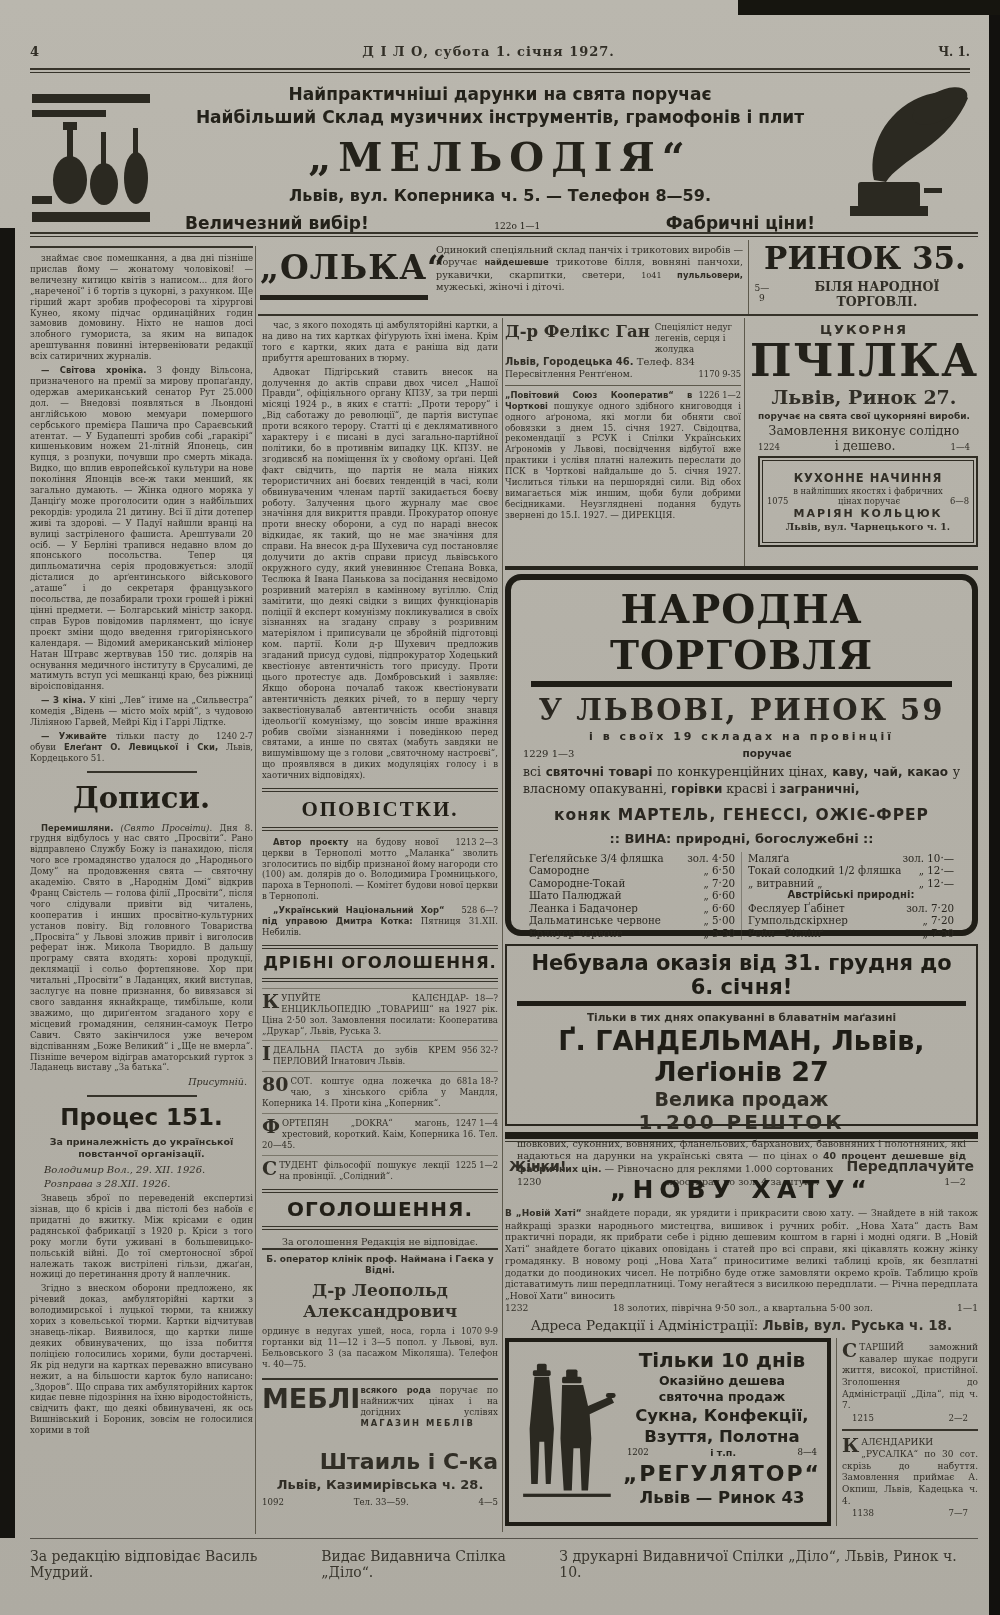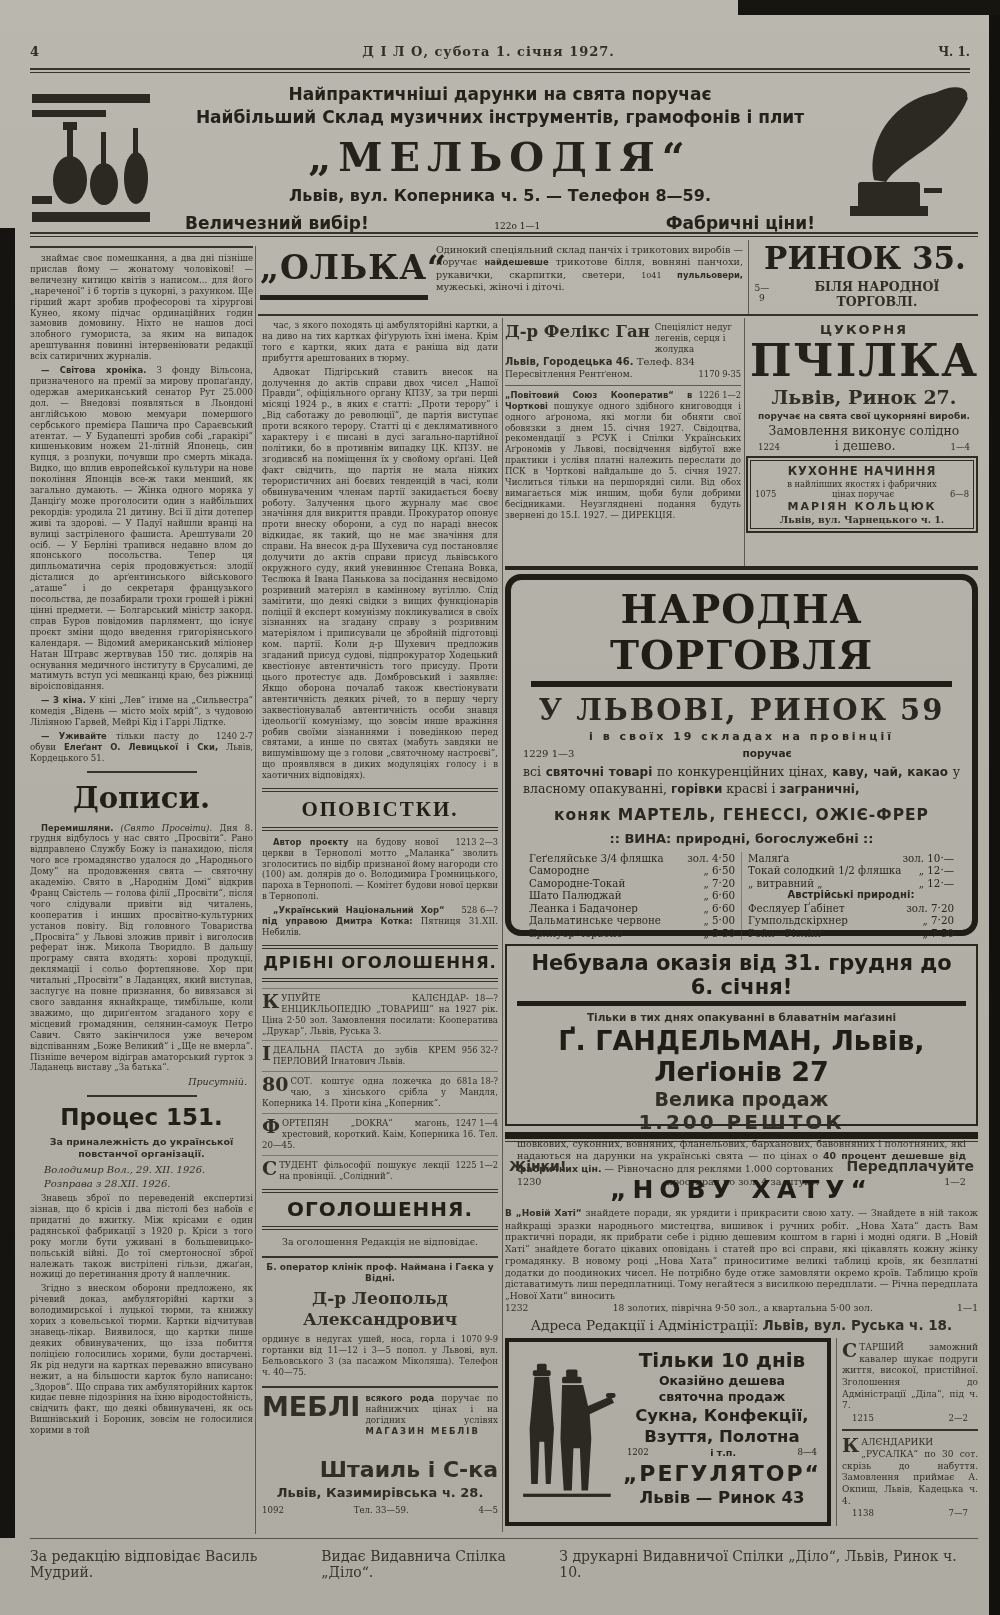--- a/index.html
+++ b/index.html
@@ -59,25 +59,25 @@
   .h-band{ text-align:center; font-family:"DejaVu Sans",sans-serif; font-weight:bold; color:#221f17;
     border-top:4px double #36332a; border-bottom:4px double #36332a; padding:4px 0; margin:7px 0 6px; }
   .h-opov{ font-size:21px; letter-spacing:2px;font-family:Liberation Serif, serif; }
   .h-drib{ font-size:16.5px; letter-spacing:1px; }
   .h-ohol{ font-size:20px; letter-spacing:1px; }
 
   .cl{ margin:4px 0 0; padding-top:4px; border-top:1px solid #7a766a; }
   .cl:first-of-type{ border-top:none; }
   .dc{ float:left; font-weight:bold; font-size:19px; line-height:16px; padding-right:2px; font-family:"DejaVu Serif",serif; }
 
-  .alex{ margin-top:8px; border-top:2px solid #36332a; padding-top:4px; }
+  .alex{ border-top:2px solid #36332a; padding-top:4px; }
   .alex .k{ font-size:9px; font-weight:bold; text-align:center; font-family:"DejaVu Sans",sans-serif; }
   .alex .n{ font-size:17px; font-weight:bold; text-align:center; margin:3px 0; }
   .mebli{ margin-top:8px; border-top:2px solid #36332a; padding-top:5px; }
-  .mebli-top{ display:flex; gap:5px; }
+  .mebli-top{ display:flex; }
   .mebli-word{ font-size:27px; font-weight:bold; font-family:"DejaVu Sans",sans-serif; line-height:1; }
   .mebli-txt{ font-size:8.8px; line-height:1.25; }
   .sp{ letter-spacing:2px; font-family:"DejaVu Sans",sans-serif; }
   .mebli .firm{ font-size:22px; font-weight:bold; text-align:right; font-family:"DejaVu Sans",sans-serif; margin-top:19px; }
   .mebli .addr{ font-size:13px; font-weight:bold; text-align:center; font-family:"DejaVu Sans",sans-serif; margin-top:2px; }
   .mebli .row{ display:flex; justify-content:space-between; font-size:8.6px; margin-top:3px; }
 
   
   .olka{ left:258px; top:240px; width:487px; height:74px; display:flex; gap:8px; padding:4px 2px 0 2px; }
   .olka-word{ width:168px; font-size:33px; font-weight:bold; letter-spacing:1px; color:#23211a; border-bottom:5px solid #23211a; height:52px; margin-top:4px; white-space:nowrap; }
@@ -101,21 +101,21 @@
   .psk{ padding-top:4px; }
   .rightsub{ left:744px; top:318px; width:234px; height:248px; border-left:1px solid #5d594c; padding:4px 0 0 5px; text-align:center; overflow:hidden; }
   .pch-k{ font-size:13px; font-weight:bold; font-family:"DejaVu Sans",sans-serif; letter-spacing:2px; }
   .pch-n{ font-size:44px; font-weight:bold; letter-spacing:2px; line-height:1; color:#23211a; margin-top:2px; }
   .pch-a{ font-size:19px; font-weight:bold; margin-top:3px; }
   .pch-l1{ font-size:9px; font-weight:bold; font-family:"DejaVu Sans",sans-serif; margin-top:3px; }
   .pch-l2{ font-size:12.5px; margin-top:2px; }
   .pch-row{ display:flex; justify-content:space-between; align-items:baseline; padding:0 8px; }
   .pch-row .nn{ font-size:8.6px; }
   .pch-row .mid{ font-size:12.5px; }
-  .kitchen{ margin:7px 4px 0 0; border:1px solid #2e2b22; outline:2px solid #2e2b22; outline-offset:2px; padding:3px 4px; }
+  .kitchen{ margin:7px 4px 0 12px; border:1px solid #2e2b22; outline:2px solid #2e2b22; outline-offset:2px; padding:10px 4px; }
   .kit-t{ font-size:11.5px; font-weight:bold; font-family:"DejaVu Sans",sans-serif; letter-spacing:1px; }
   .kit-l{ font-size:8.4px; margin-top:1px; }
   .kit-row{ display:flex; justify-content:space-between; font-size:8.4px; }
   .kit-n{ font-size:11px; font-weight:bold; font-family:"DejaVu Sans",sans-serif; letter-spacing:2px; margin-top:1px; }
   .kit-a{ font-size:9.5px; font-weight:bold; margin-top:1px; }
   .rule-right{ left:505px; top:566px; width:473px; height:4px; background:#26241c; }
 
   
   .narodna{ left:505px; top:574px; width:473px; height:362px; border:6px solid #1f1d16; border-radius:16px; padding:6px 12px 4px; color:#2a2720; }
   .nar-t{ font-size:39px; font-weight:bold; text-align:center; letter-spacing:1px; color:#1f1d16; }

